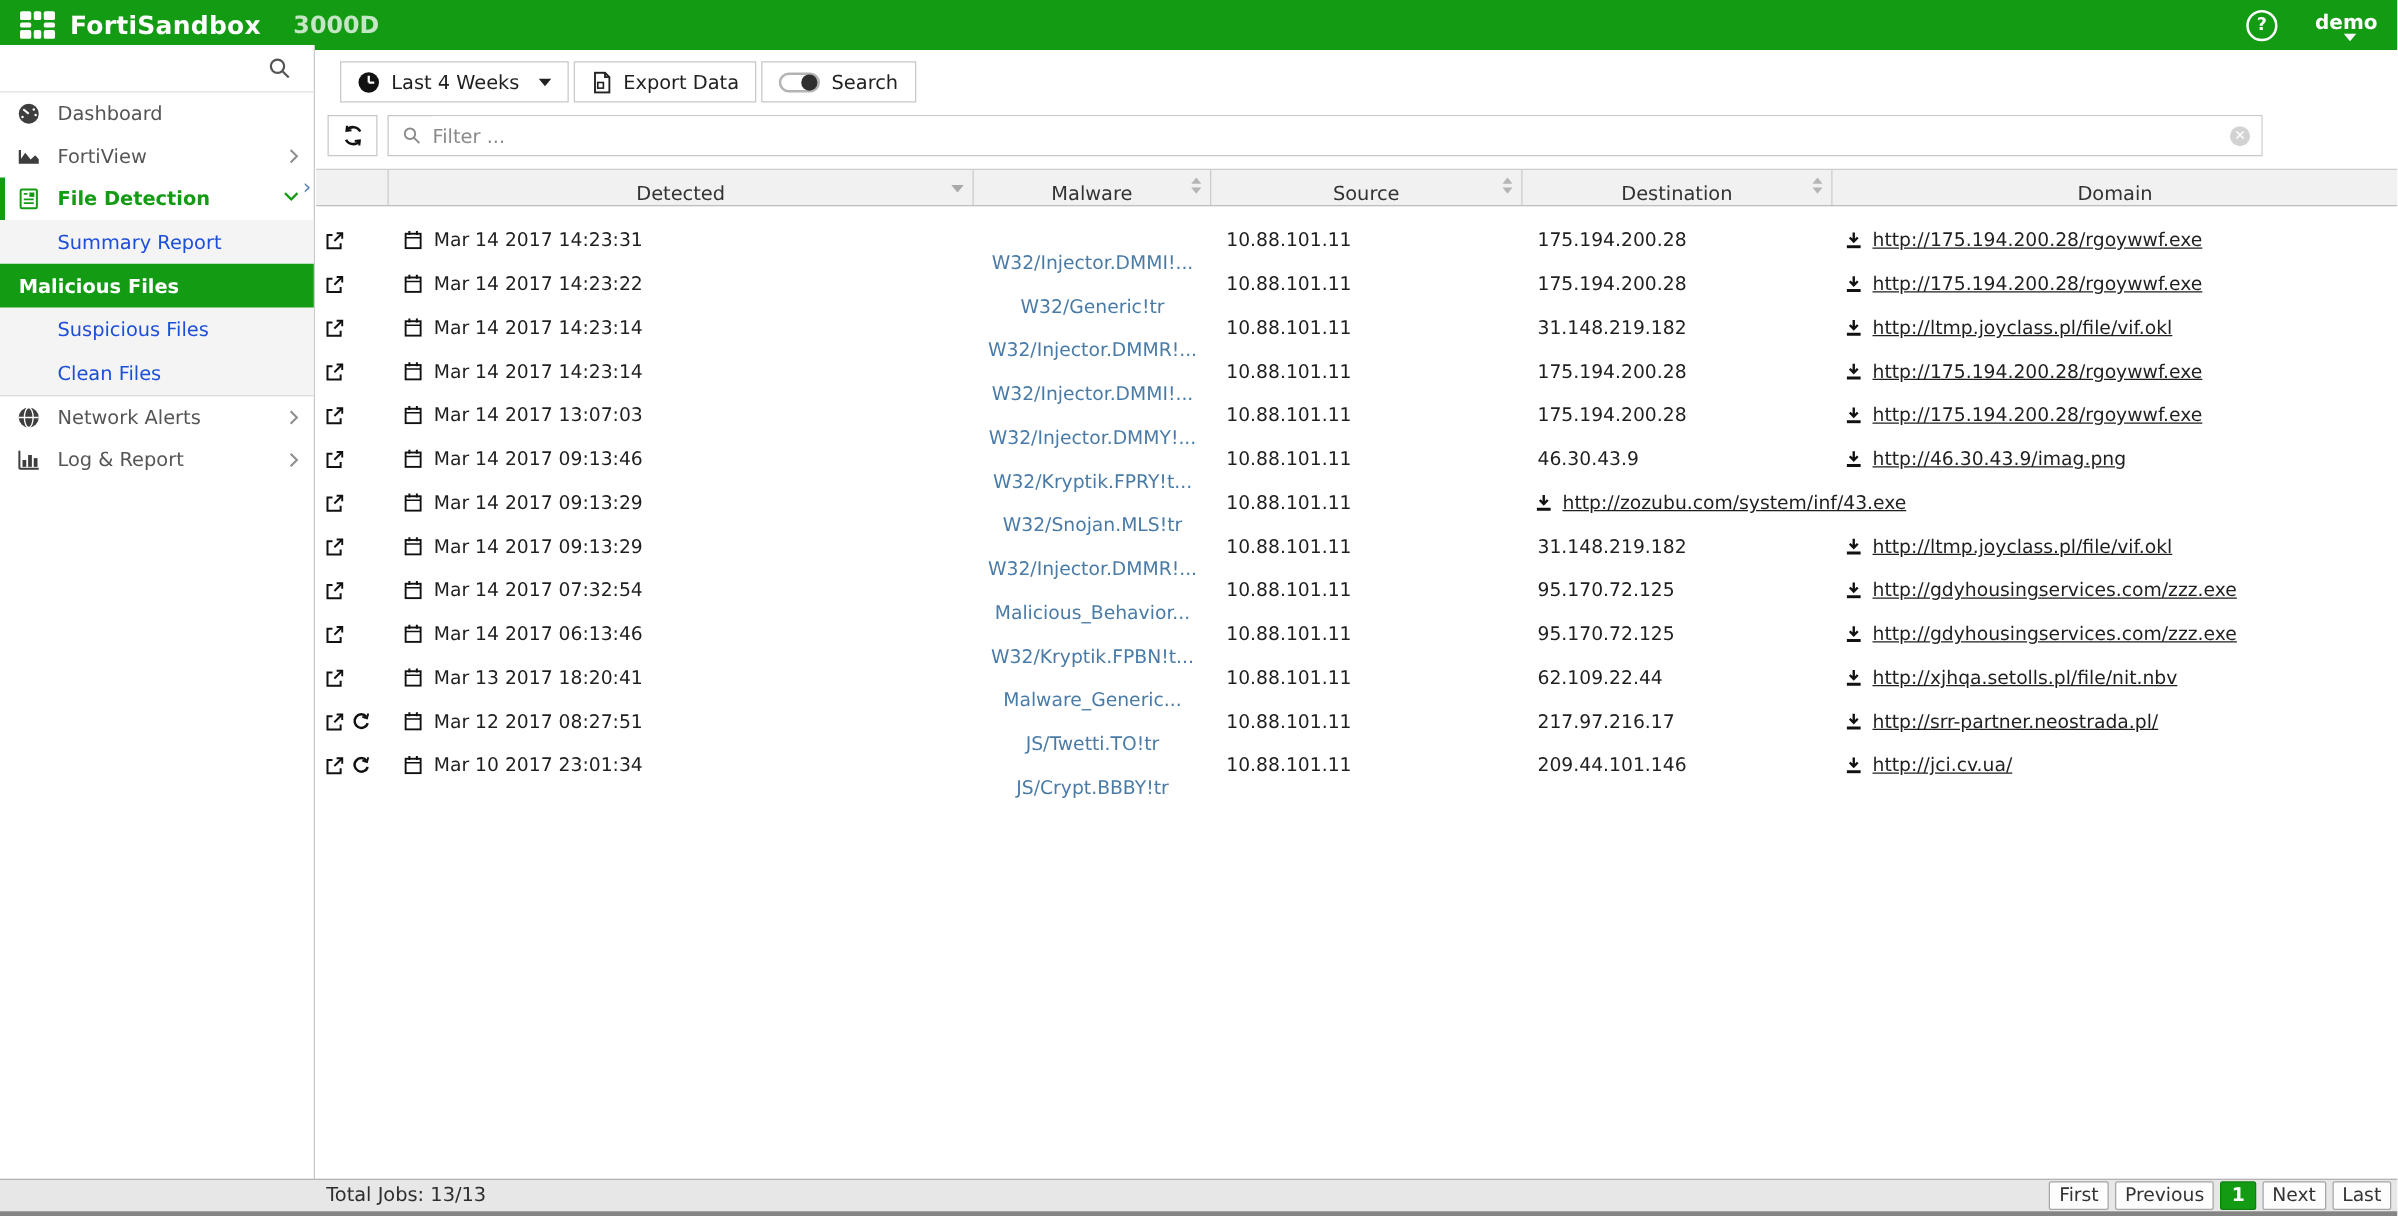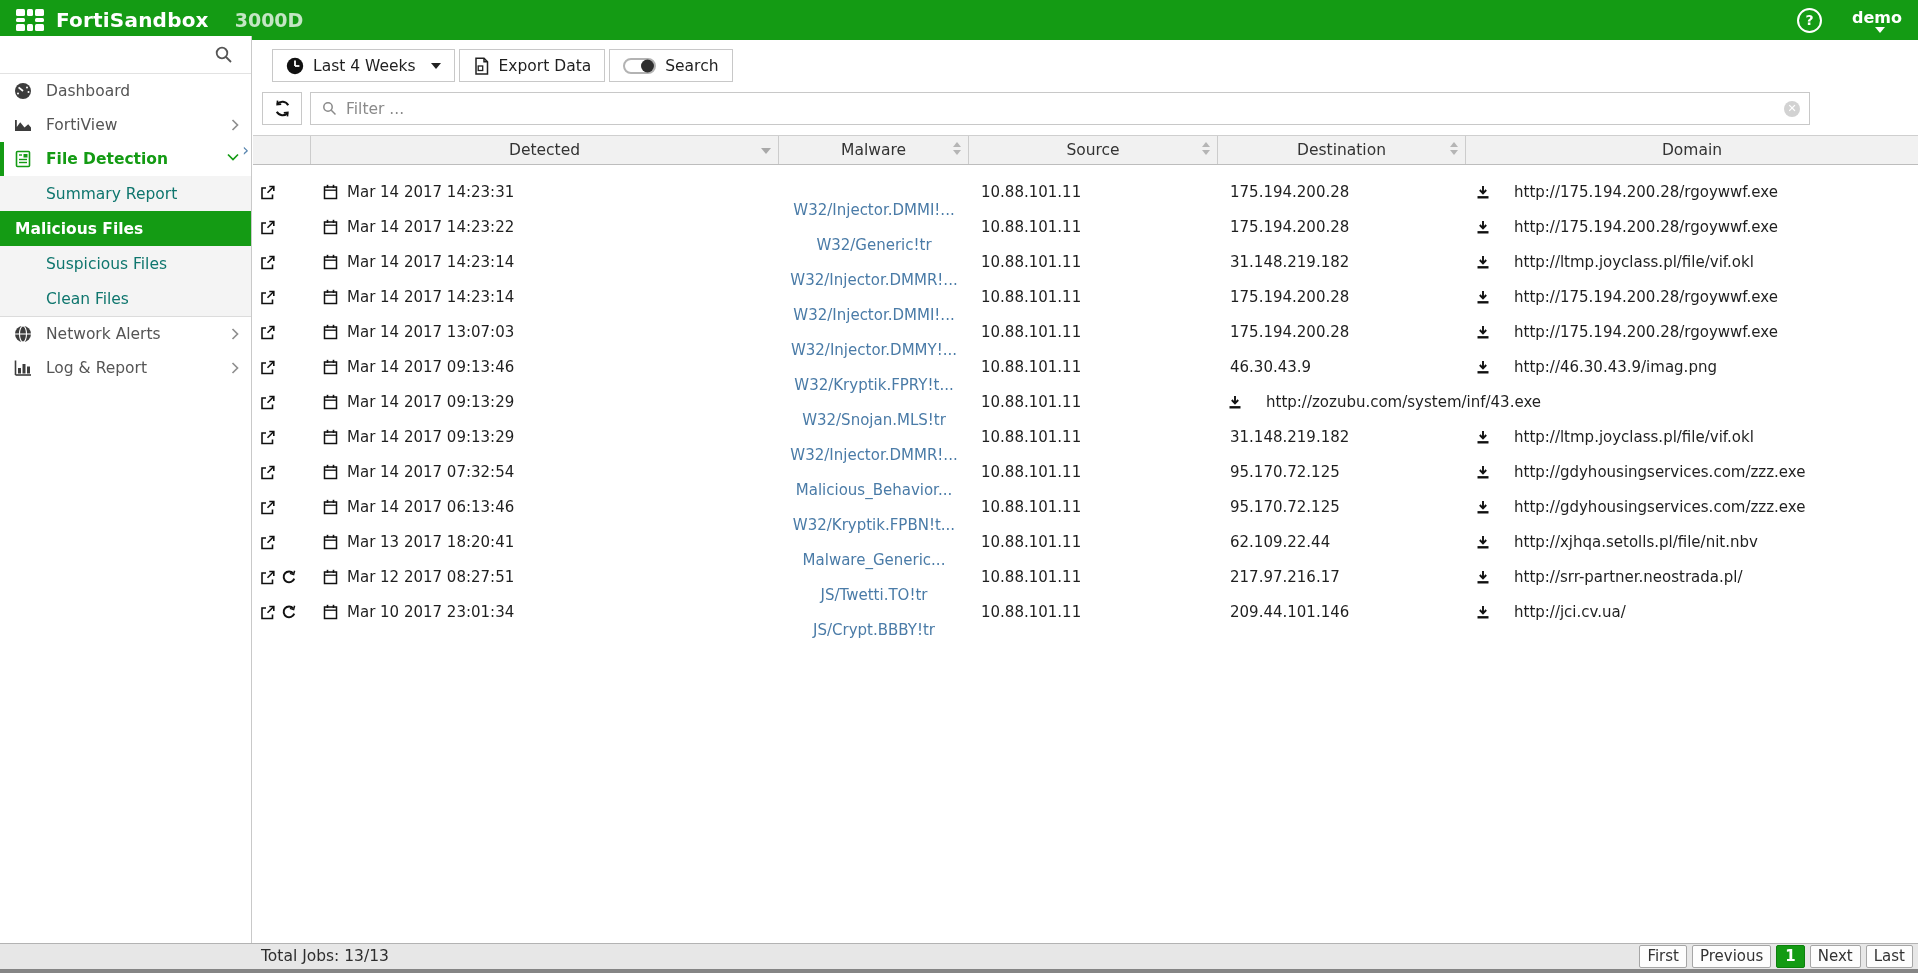--- a/index.html
+++ b/index.html
@@ -29,21 +29,21 @@
     border-right:1px solid #c9c9c9; }
   .side-search { height:38px; border-bottom:1px solid #e2e2e2; position:relative; cursor:pointer; }
   .side-search svg { position:absolute; right:18px; top:9px; }
   .nav-item { height:34px; display:flex; align-items:center; padding-left:13px; cursor:pointer;
     color:#555; font-size:15.5px; position:relative; }
   .nav-item .nicon { width:20px; display:flex; justify-content:center; margin-right:13px; }
   .nav-item .chev { position:absolute; right:12px; top:11px; }
   .nav-item.active { border-left:4px solid #149b14; padding-left:9px; color:#149b14; font-weight:bold; }
   .submenu { background:#f4f4f4; border-bottom:1px solid #dcdcdc; }
   .sub-item { height:35px; display:flex; align-items:center; padding-left:46px; font-size:15.5px;
-    color:#0f766e; cursor:pointer; }
+    color:#1d4ed8; cursor:pointer; }
   .sub-item.selected { background:#149b14; color:#fff; font-weight:bold;padding-left:15px; }
   .collapse-handle { position:absolute; top:106px; right:2px; color:#5b87b0; font-size:17px;
     cursor:pointer; line-height:1; }
 
   
   .content { position:absolute; top:40px; left:253px; right:0; bottom:30px; background:#fff; }
   .toolbar { display:flex; gap:4px; margin:9px 0 0 19px; }
   .tool-btn { display:inline-flex; align-items:center; gap:9px; height:33px; padding:0 13px;
     background:#fff; border:1px solid #c8c8c8; font-size:15.5px; color:#1f1f1f; cursor:pointer; }
   .toggle { position:relative; width:33px; height:16px; border:2px solid #b3b3b3; border-radius:9px;
@@ -61,38 +61,38 @@
     font-family:inherit; height:100%; }
   .filter-input input::placeholder { color:#8a8a8a; }
   .clear-ic { position:absolute; right:9px; top:8px; width:16px; height:16px; border-radius:50%;
     background:#d2d2d2; color:#fff; font-size:11px; font-weight:bold; text-align:center;
     line-height:16px; cursor:pointer; }
 
   
   .grid { margin-top:10px; }
   .hrow, .drow { display:grid; grid-template-columns:58px 468px 190px 249px 248px 1fr; }
   .hrow { height:30px; background:#f1f1f1; border-top:1px solid #cfcfcf; border-bottom:1px solid #bdbdbd; }
-  .hcell { position:relative; display:flex; align-items:center; justify-content:center;
+  .hcell { position:relative; display:flex; align-items:flex-end; justify-content:center;
     font-size:15.5px; color:#333; border-right:1px solid #ccc; cursor:pointer; }
   .hcell:last-child { border-right:none; }
   .sort-desc { position:absolute; right:7px; top:12px; width:0; height:0;
     border-left:5px solid transparent; border-right:5px solid transparent; border-top:6px solid #a9a9a9; }
   .sort-both { position:absolute; right:7px; top:6px; display:flex; flex-direction:column; gap:3px; }
   .sort-both i { width:0; height:0; border-left:4px solid transparent; border-right:4px solid transparent; display:block; }
   .sort-both i.up { border-bottom:5px solid #b5b5b5; }
   .sort-both i.dn { border-top:5px solid #b5b5b5; }
 
   .drow { height:35px; font-size:15px; color:#1f1f1f; }
   .dcell { display:flex; align-items:center; }
   .c-act { padding-left:7px; gap:6px; }
   .c-det { padding-left:12px; gap:9px; }
   .c-mal { justify-content:center; color:#4a7ba7; cursor:pointer;margin-top:36px; }
   .c-src { padding-left:12px; }
   .c-dst { padding-left:12px; }
-  .c-dom { padding-left:10px; gap:24px; }
+  .c-dom { padding-left:10px; gap:8px;text-decoration:underline; }
   .icon-btn { display:inline-flex; cursor:pointer; }
 
   
   .footer { position:absolute; left:0; right:0; bottom:4px; height:26px; background:#e7e7e7;
     border-top:1px solid #b3b3b3; font-size:15.5px; color:#2e2e2e; }
   .total-jobs { position:absolute; left:261px; top:3px; }
   .pager { position:absolute; right:5px; top:1px; display:flex; gap:5px; }
   .page-btn { border:1px solid #a6a6a6; background:#fdfdfd; color:#333; font-size:15px;
     padding:1px 7px 2px; border-radius:2px; cursor:pointer; line-height:18px; }
   .page-btn.current { background:#149b14; border-color:#0e800e; color:#fff; font-weight:bold;

